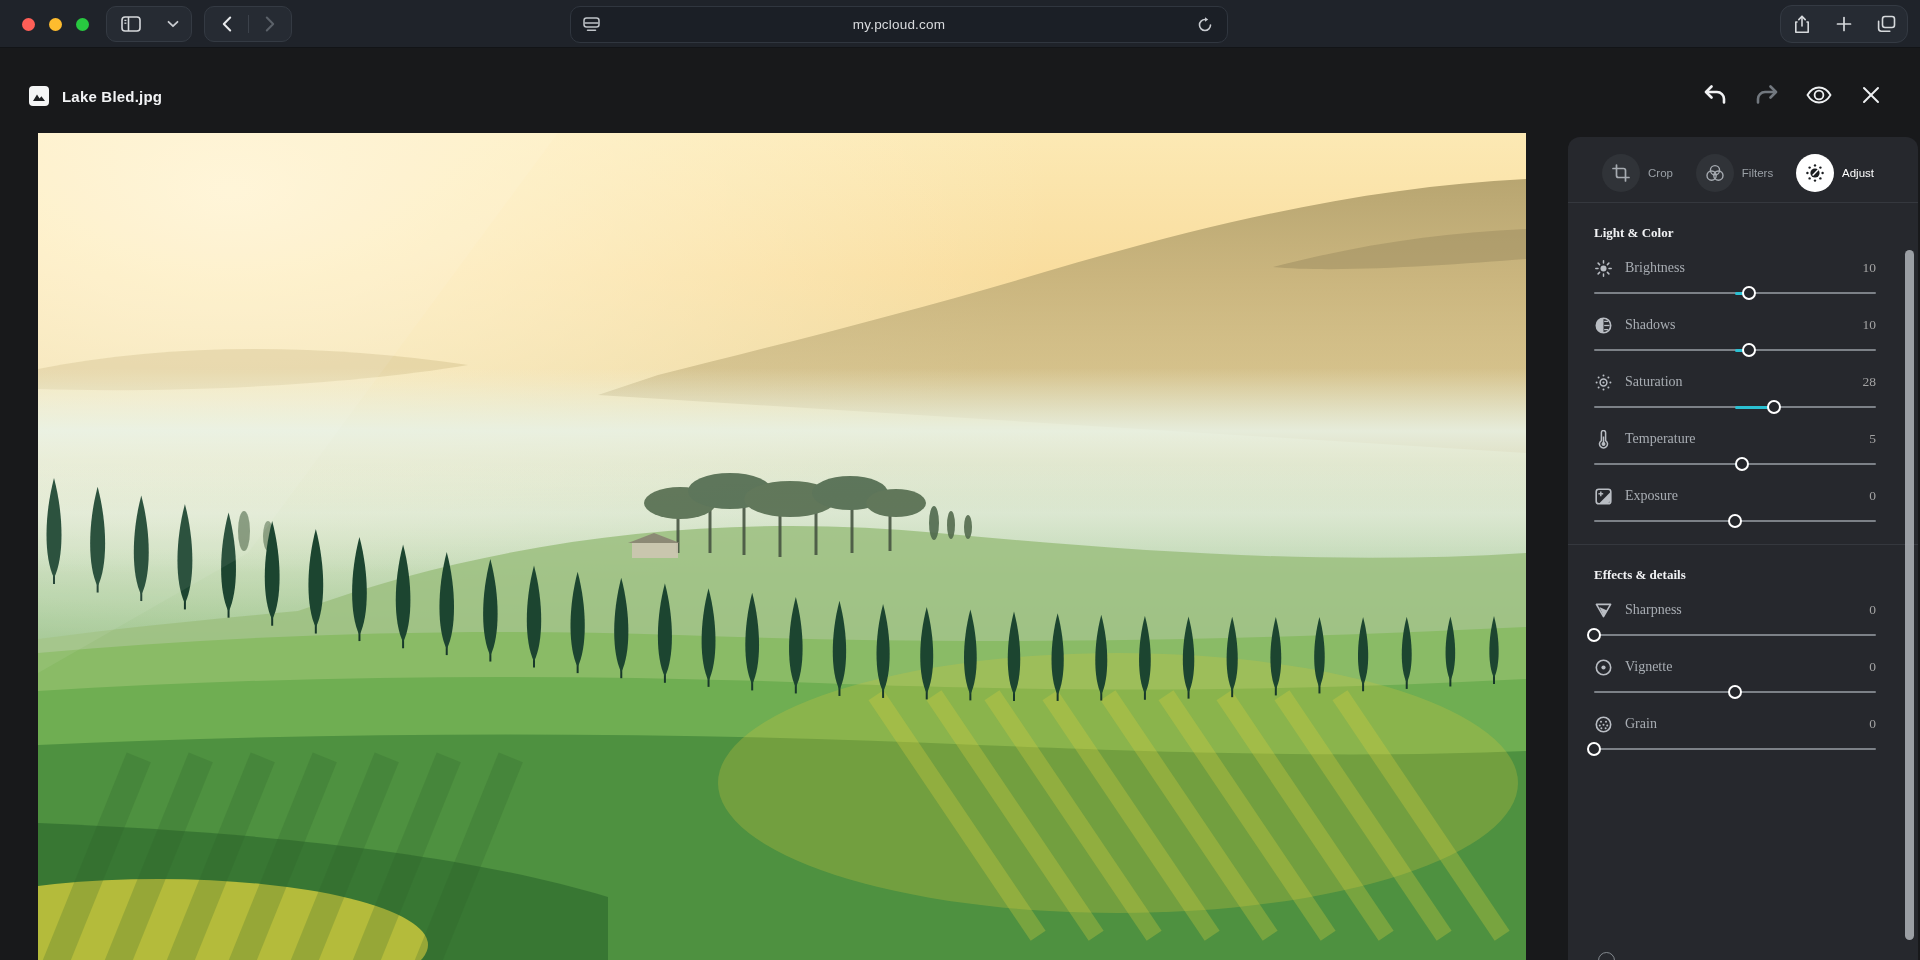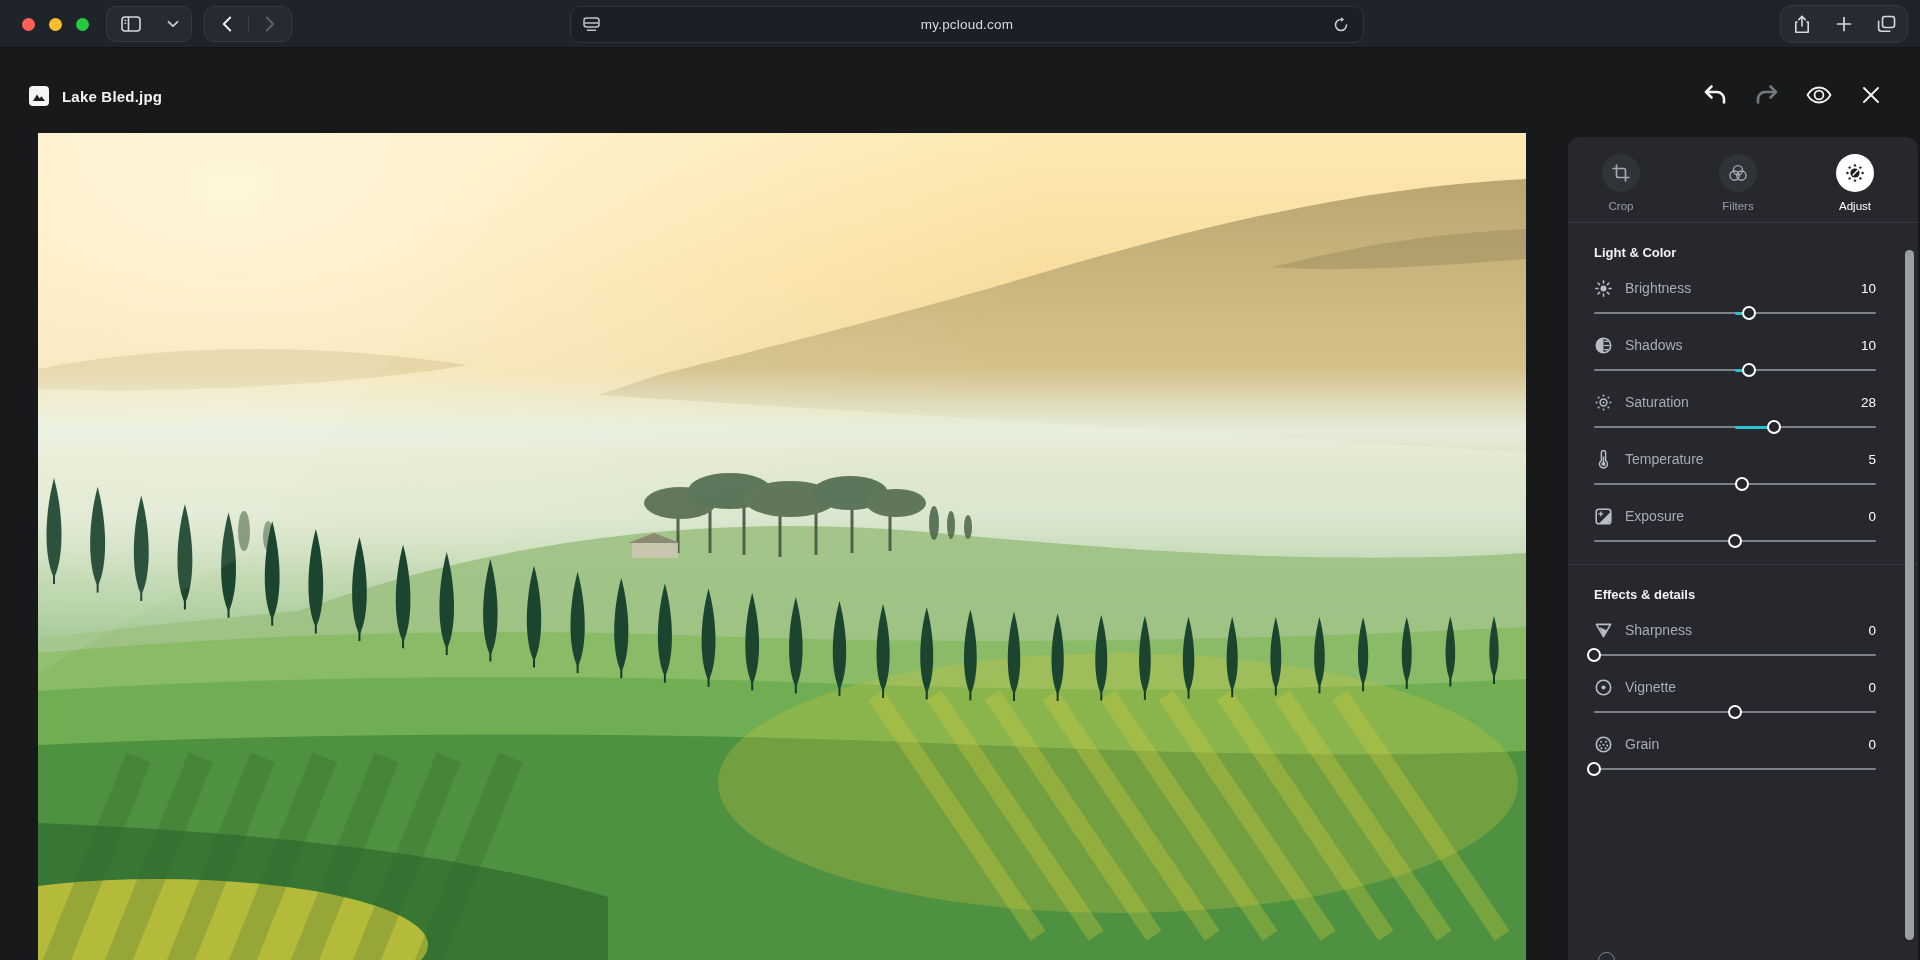--- a/index.html
+++ b/index.html
@@ -8,21 +8,21 @@
 
   
   .chrome { position:absolute; left:0; top:0; width:1920px; height:48px;
     background:#1f232a; border-bottom:1px solid #121417; }
   .traffic { position:absolute; left:22px; top:18px; display:flex; gap:14px; }
   .tl { width:13px; height:13px; border-radius:50%; }
   .pill { position:absolute; top:6px; height:36px; background:#262b33;
     border:1px solid #343a43; border-radius:10px; display:flex; align-items:center; }
   .pill .btn { display:flex; align-items:center; justify-content:center; height:100%; cursor:default; }
   .vdiv { width:1px; height:18px; background:#3c424b; }
-  .urlbar { position:absolute; left:570px; top:6px; width:794px; height:37px;
+  .urlbar { position:absolute; left:570px; top:6px; width:658px; height:37px;
     background:#1b1f26; border:1px solid #30363f; border-radius:10px;
     display:flex; align-items:center; }
   .url-text { position:absolute; left:0; right:0; text-align:center; color:#d9dbde;
     font-size:13.5px; letter-spacing:.2px; }
   .urlbar .side { position:absolute; top:0; height:100%; display:flex; align-items:center; }
   svg.ic { display:block; }
 
   
   .editor-header { position:absolute; left:0; top:48px; width:1920px; height:85px; background:#18191b; }
   .file-title { position:absolute; left:29px; top:38px; display:flex; align-items:center; gap:13px; }
@@ -33,33 +33,33 @@
   .header-actions .btn { width:26px; height:26px; display:flex; align-items:center; justify-content:center; }
 
   
   .photo { position:absolute; left:38px; top:133px; width:1488px; height:827px; overflow:hidden; }
   .photo svg { width:100%; height:100%; display:block; }
 
   
   .panel { position:absolute; left:1568px; top:137px; width:350px; height:845px;
     background:#26282d; border-radius:12px; overflow:hidden; }
   .tabs { display:flex; justify-content:space-between; padding:17px 44px 10px 34px; }
-  .tab { display:flex; flex-direction:column; align-items:center; gap:8px; cursor:default; }
+  .tab { display:flex; flex-direction:row; align-items:center; gap:8px; cursor:default; }
   .tab-circle { width:38px; height:38px; border-radius:50%; background:#303338;
     display:flex; align-items:center; justify-content:center; }
   .tab.active .tab-circle { background:#ffffff; }
   .tab-label { font-size:11.5px; color:#9aa0a6; }
   .tab.active .tab-label { color:#ffffff; font-weight:400; }
   .tabs-divider, .section-divider { height:1px; background:#35383e; }
-  .section { padding:0 42px 0 26px; }
+  .section { padding:0 42px 0 26px;font-family:Liberation Serif, serif; }
   .section-title { margin:22px 0 6px; height:18px; color:#f1f2f4; font-size:13px; font-weight:700; }
   .slider-head { display:flex; align-items:center; height:26px; margin-top:12px; }
   .s-icon { width:18px; height:18px; margin-right:13px; display:flex; align-items:center; justify-content:center; }
   .s-label { color:#a8adb3; font-size:14px; }
-  .s-value { margin-left:auto; color:#ffffff; font-size:13.5px; }
+  .s-value { margin-left:auto; color:#a3a3a3; font-size:13.5px; }
   .s-wrap { position:relative; height:14px; margin-top:5px; cursor:default; }
   .s-track { position:absolute; left:0; right:0; top:6px; height:2px; background:#7c8187; border-radius:1px; }
   .s-fill { position:absolute; top:5.5px; height:3px; border-radius:2px; }
   .s-thumb { position:absolute; top:0px; width:14px; height:14px; border-radius:50%;
     background:#24262b; border:2.5px solid #ffffff; transform:translateX(-50%); }
   .section-divider { margin-top:16px; }
   .panel-scrollbar { position:absolute; right:4px; top:113px; width:9px; height:690px;
     border-radius:5px; background:#a8acb1; opacity:.9; }
   .peek-icon { position:absolute; left:30px; top:815px; width:17px; height:17px;
     border-radius:50%; border:1.5px solid #9aa0a6; opacity:.8; }

